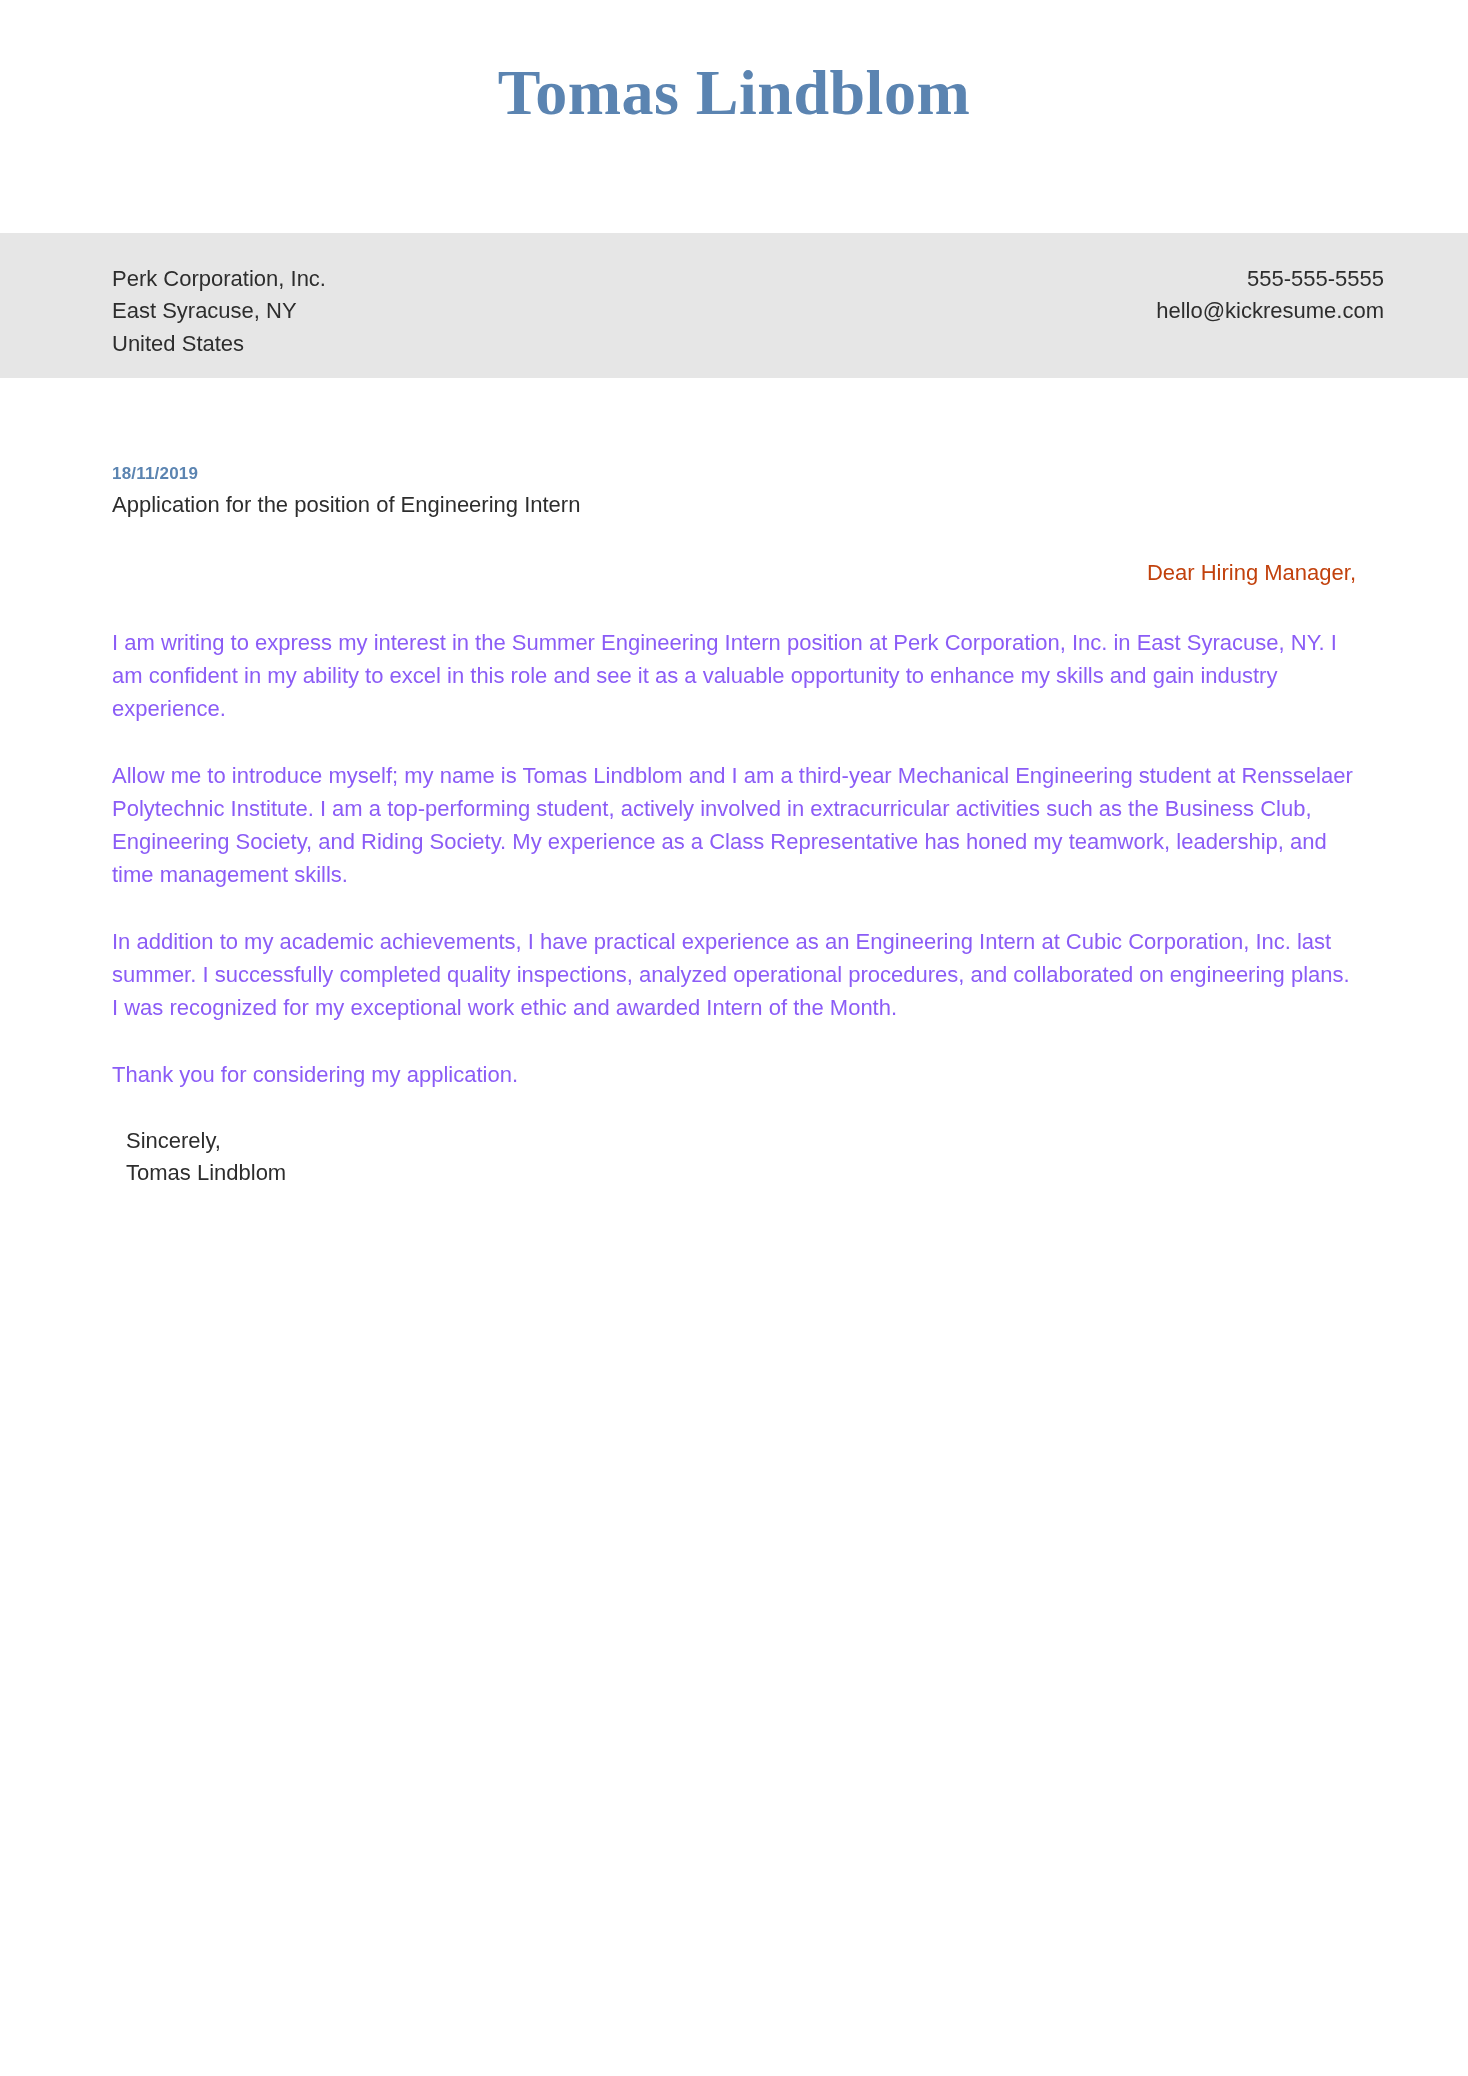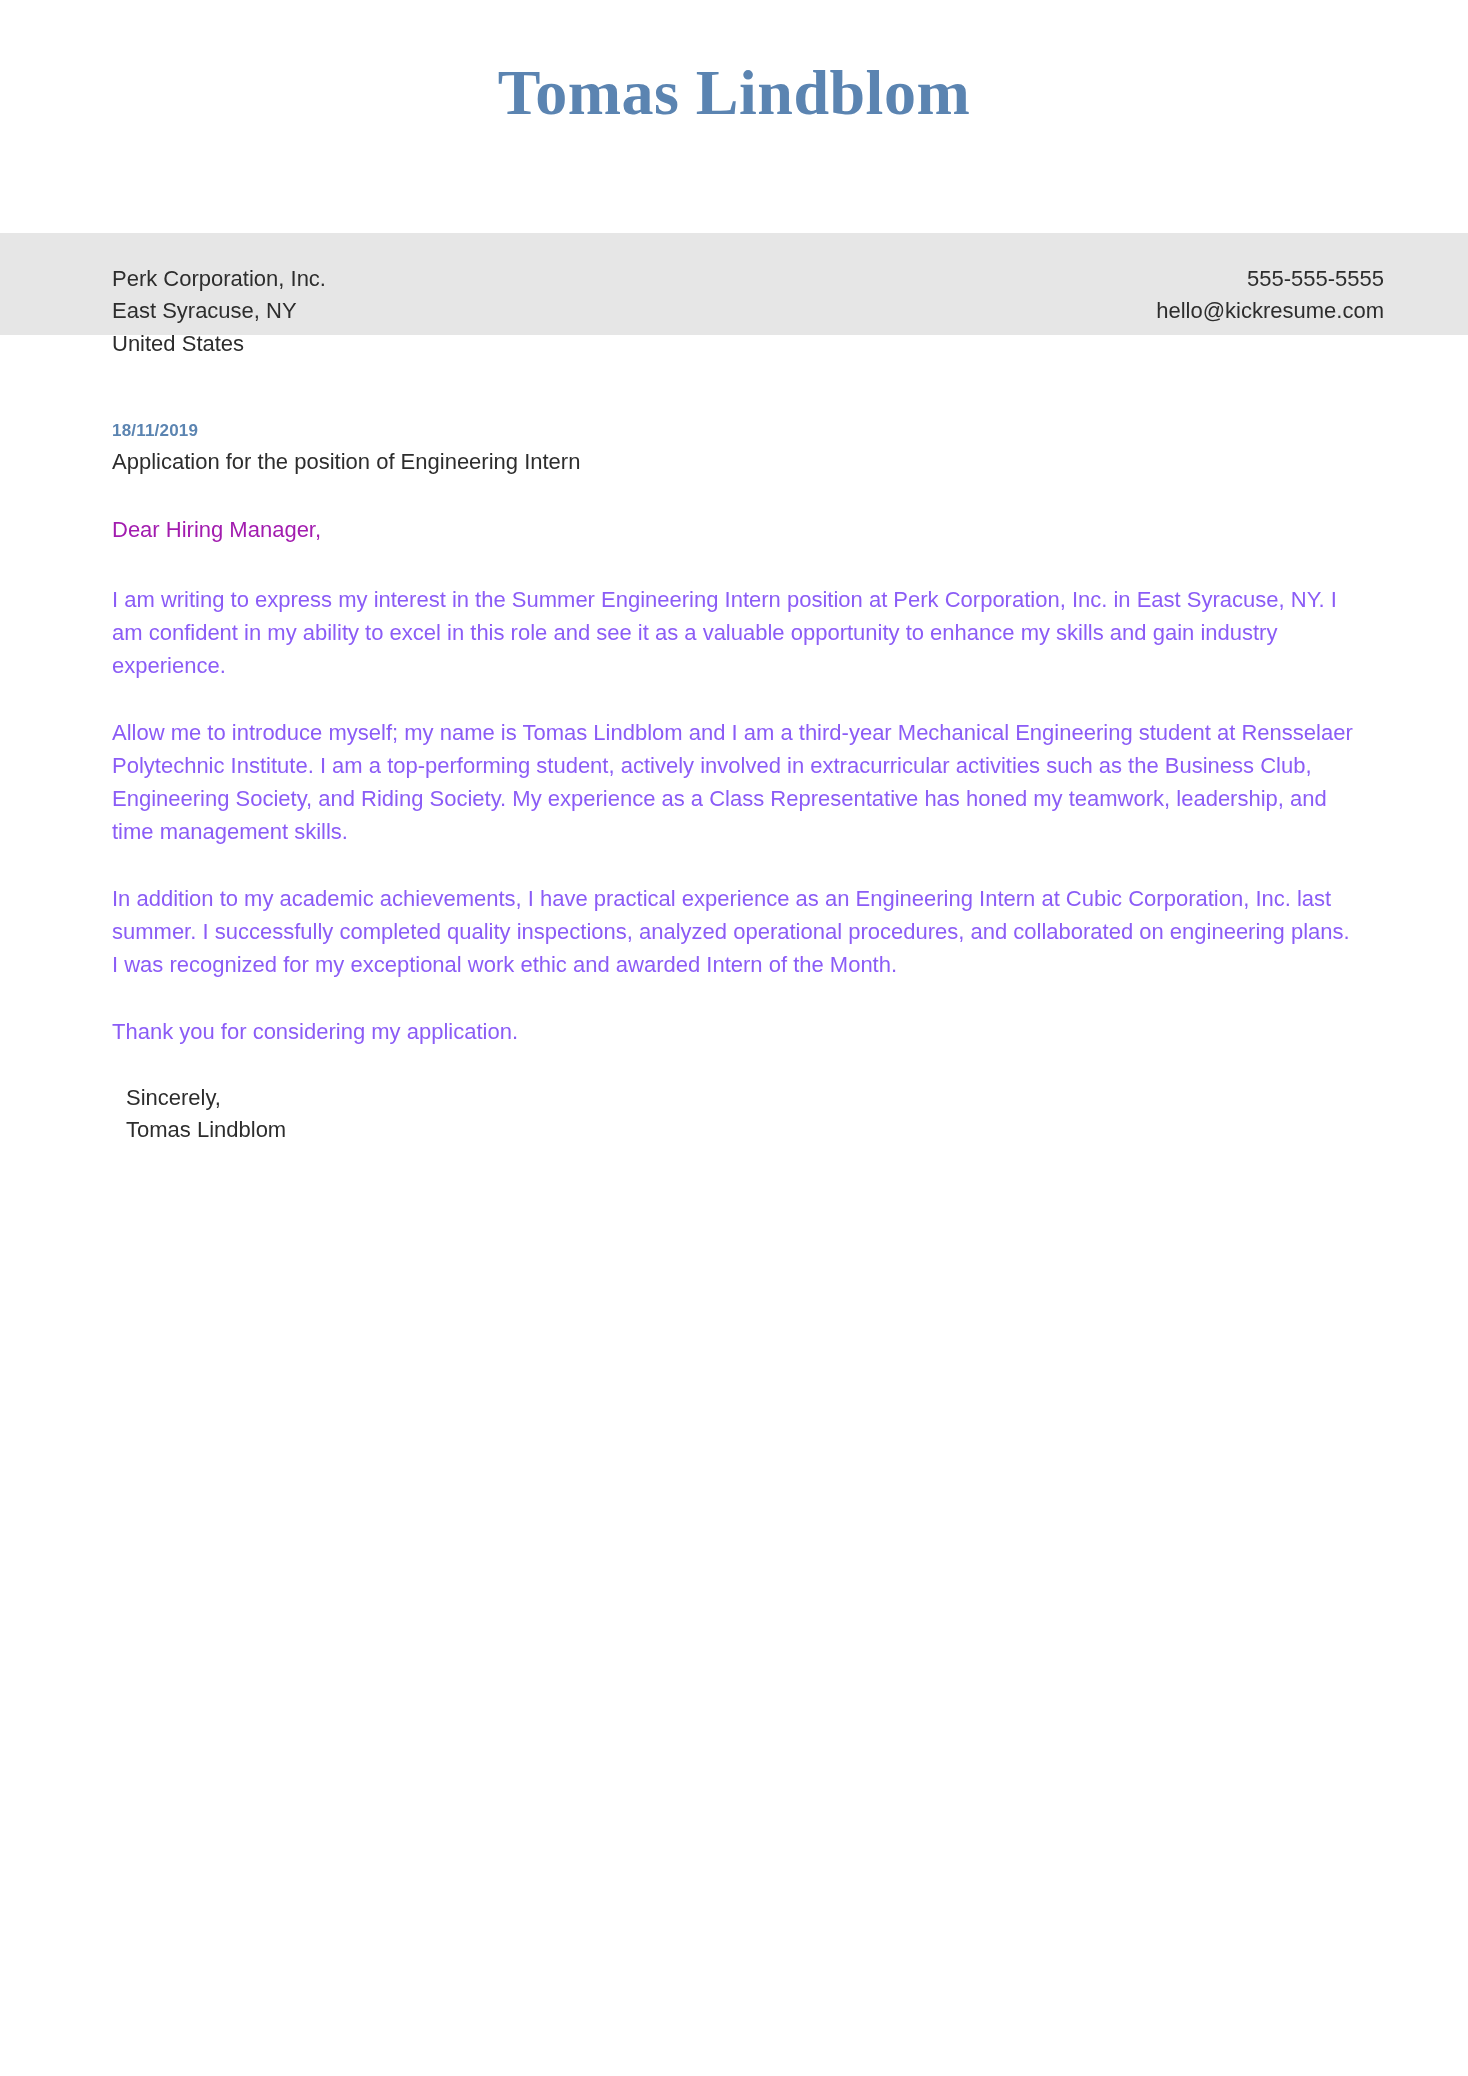--- a/index.html
+++ b/index.html
@@ -42,21 +42,21 @@
     color: #5b84b1;
     line-height: 1;
     margin: 0;
     white-space: nowrap;
   }
 
   
   .contact-band {
     background: #e6e6e6;
     width: 100%;
-    height: 102px;
+    height: 145px;
     box-sizing: border-box;
     padding: 30px 84px 0 112px;
     display: flex;
     align-items: flex-start;
     justify-content: space-between;
   }
   .recipient-block,
   .sender-block {
     font-size: 22px;
     line-height: 1.47;
@@ -83,23 +83,24 @@
     line-height: 1.2;
   }
   .letter-subject {
     font-size: 22px;
     color: #2d2d2d;
     margin: 0 0 38px 0;
     line-height: 1.35;
   }
   .salutation {
     font-size: 22px;
-    color: #a21caf;
+    color: #c2410c;
     margin: 0 0 38px 0;
     line-height: 1.35;
+    text-align: right;
   }
   .letter-paragraph {
     font-size: 22px;
     color: #8b5cf6;
     line-height: 1.5;
     margin: 0 0 34px 0;
     max-width: 1244px;
     text-align: left;
   }
   .closing-block {

